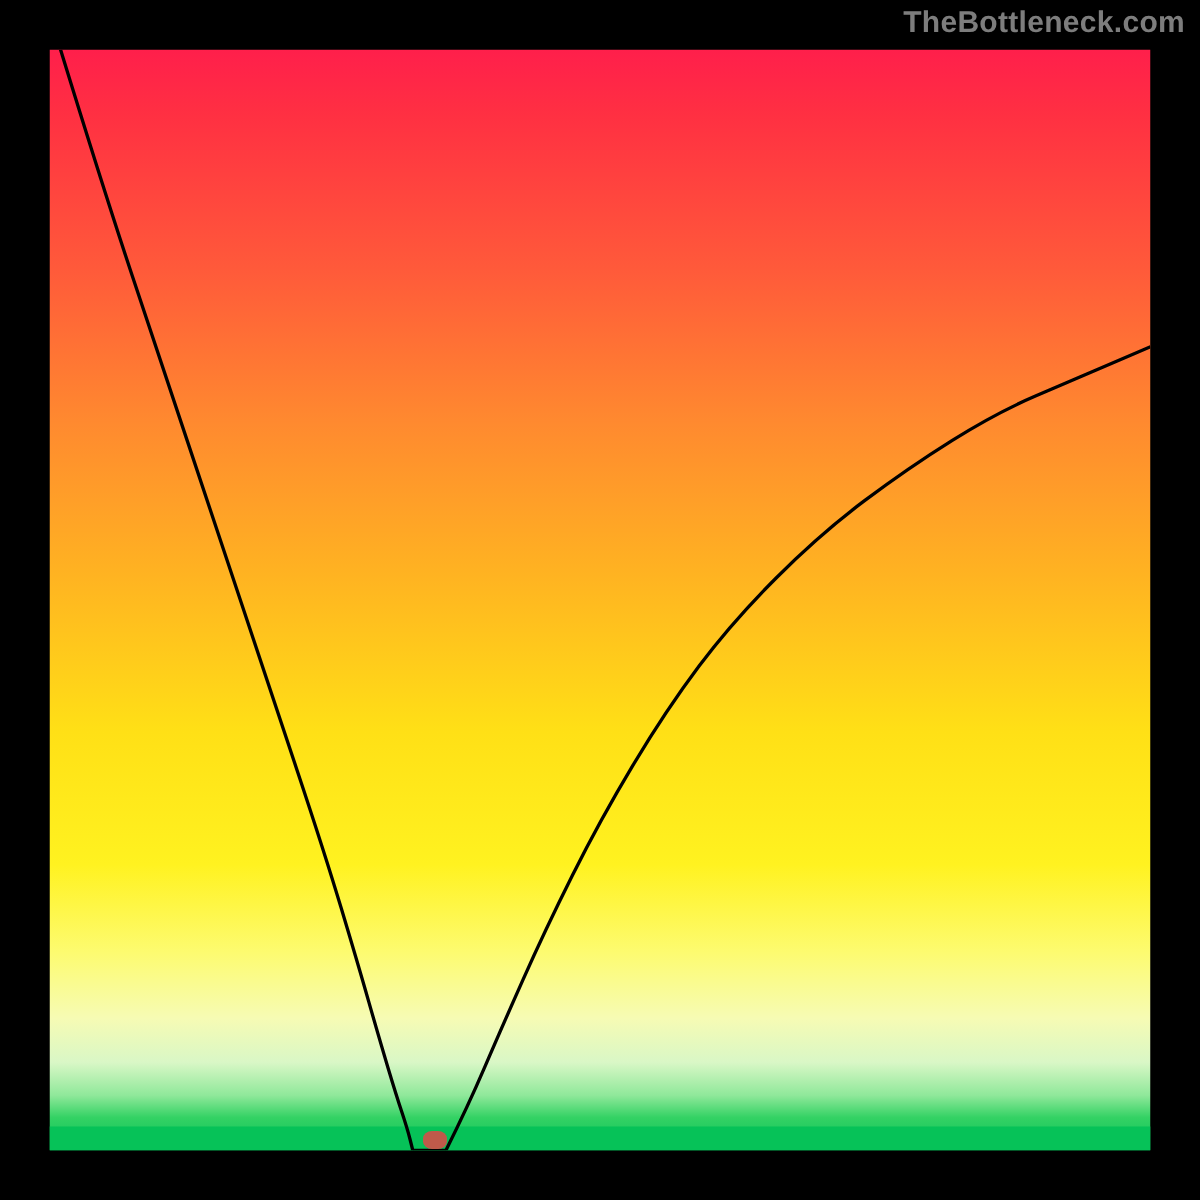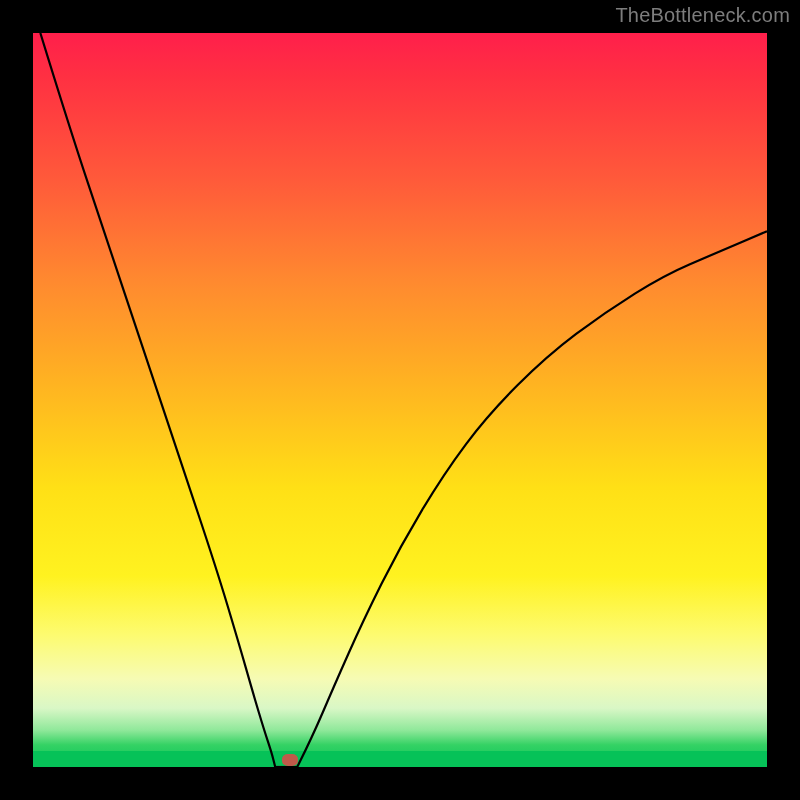--- a/index.html
+++ b/index.html
@@ -74,21 +74,21 @@
     stroke: #000;
     stroke-width: 2.2;
   }
   .watermark {
     position: absolute;
     top: 4px;
     right: 10px;
     color: #7d7d7d;
     font-size: 20px;
     letter-spacing: 0.2px;
-    font-weight: 400;
+    font-weight: 700;
   }
 </style>
 </head>
 <body>
 
 <div class="frame">
 
   <div class="plot-area">
     <div class="gradient"></div>
     <div class="green-strip"></div>

